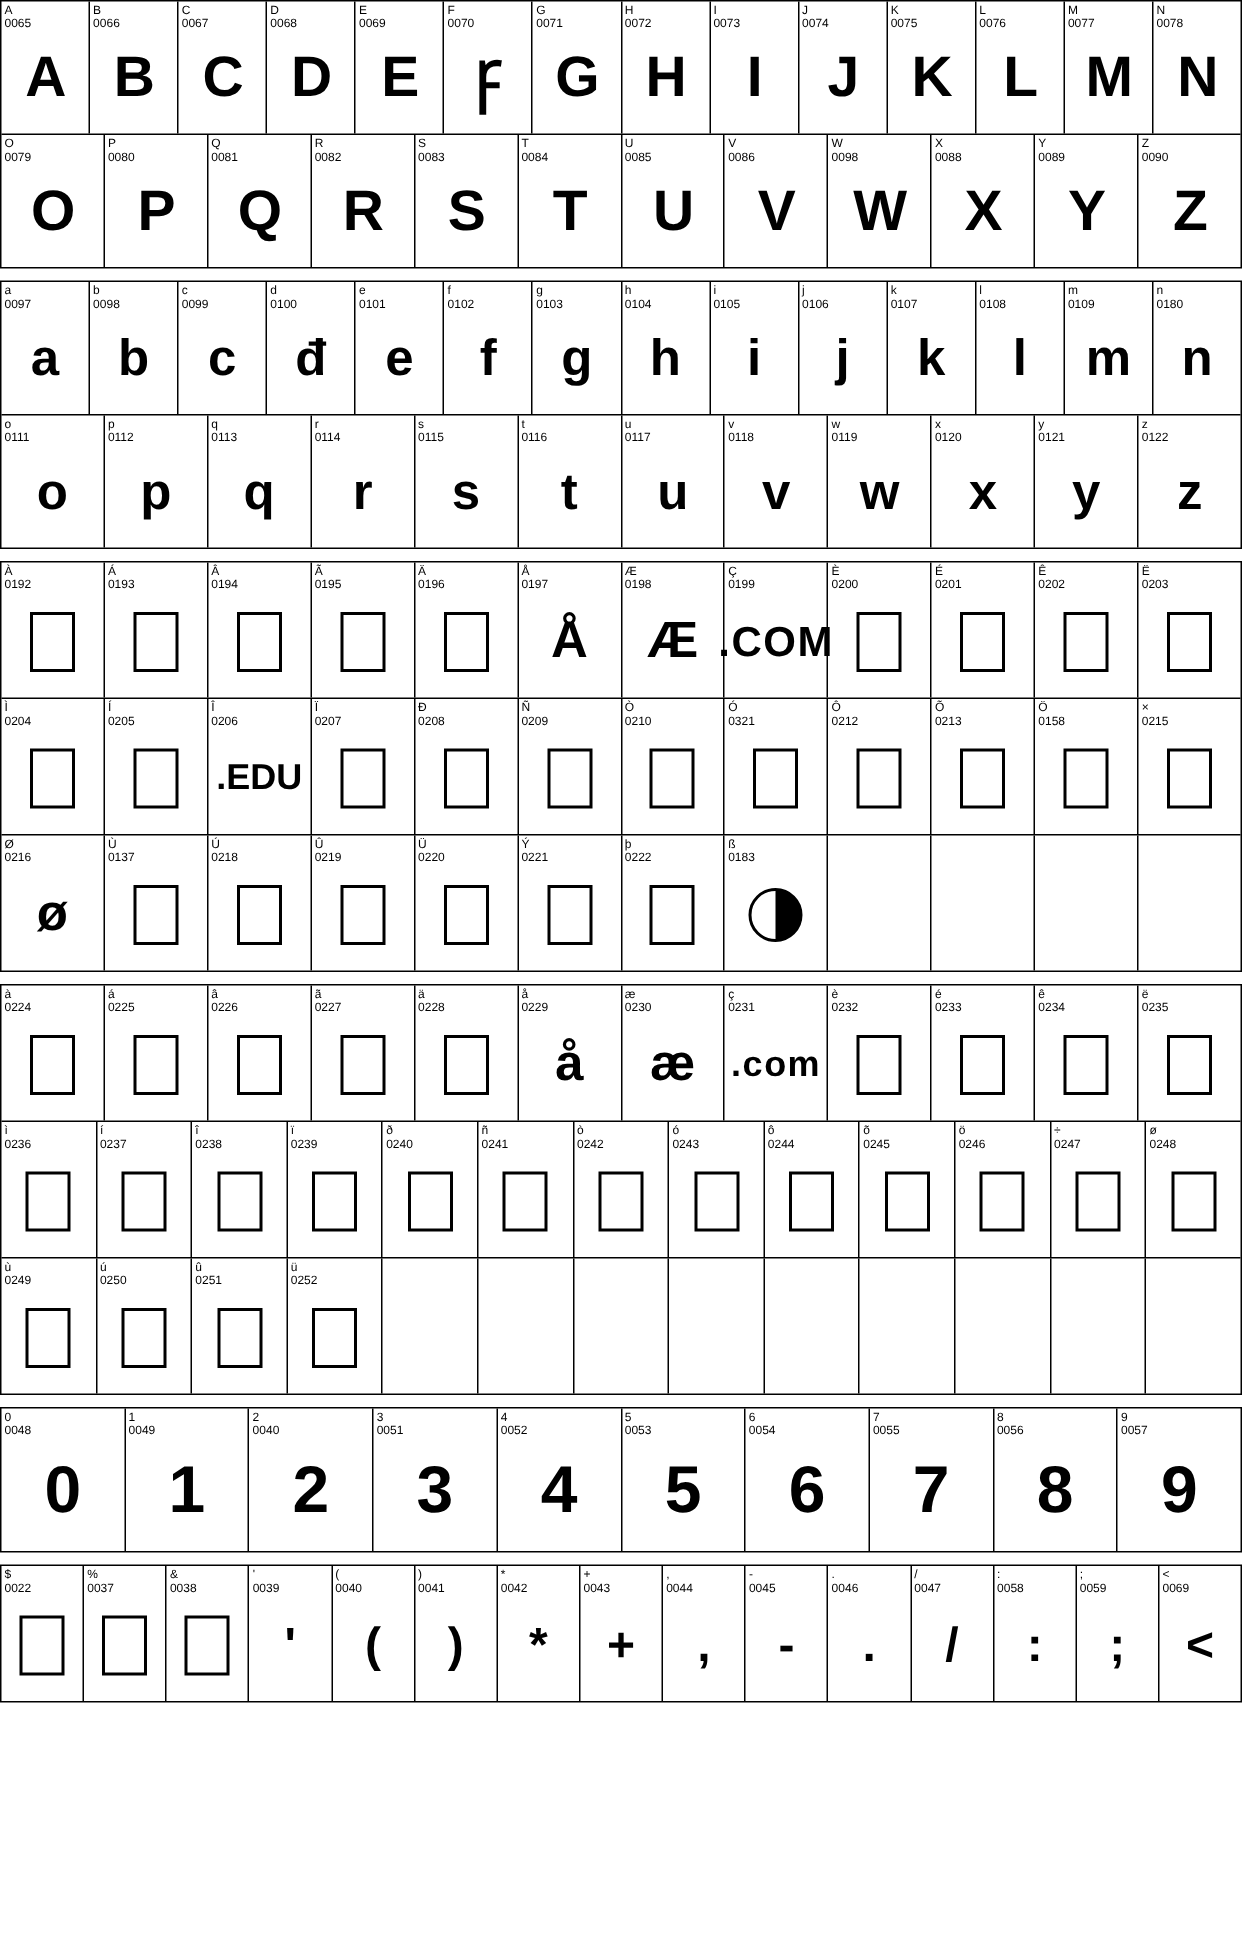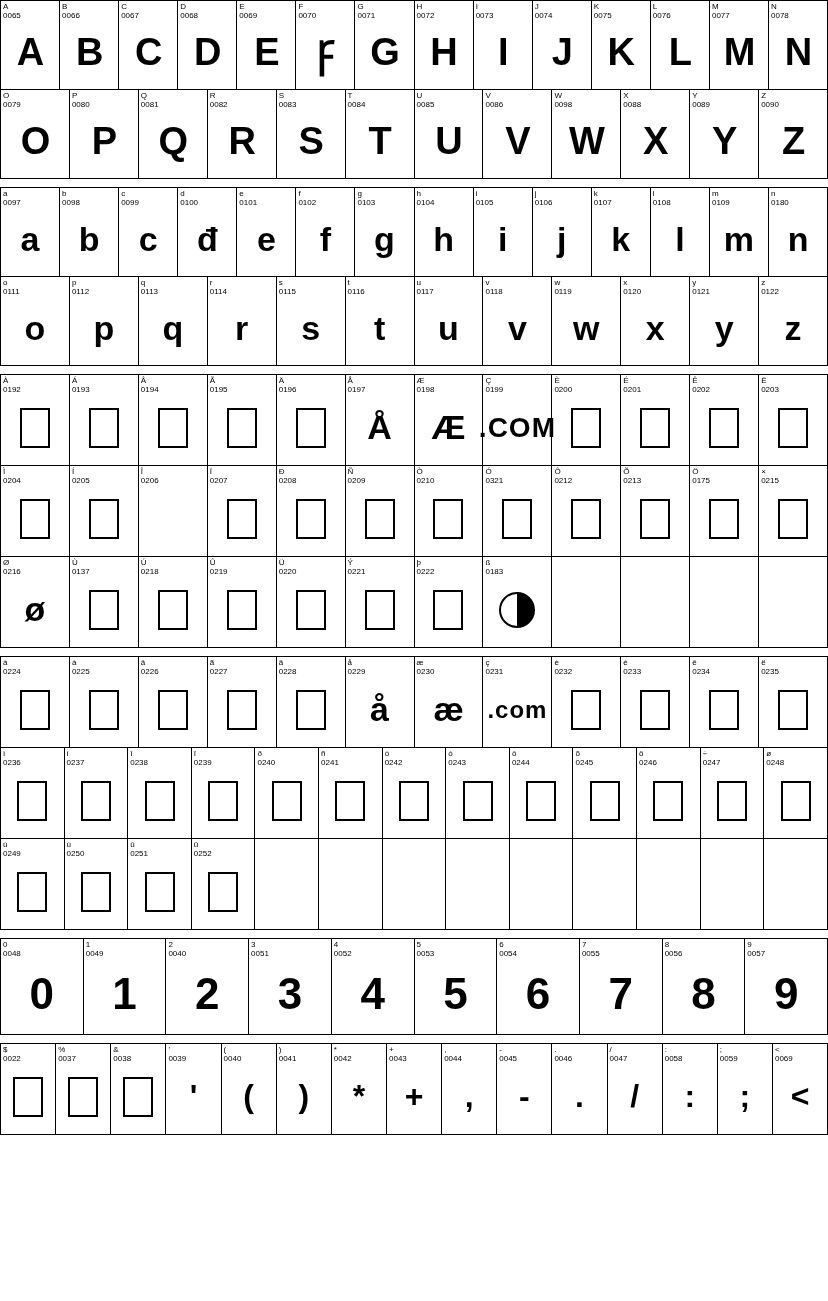--- a/index.html
+++ b/index.html
@@ -558,20 +558,21 @@
           </div>
           <div style="display: flex; align-items: center; justify-content: center; width: 100%; flex: 1 1 0%; padding-bottom: 4px;">
             <span style="display: inline-block; width: 30px; height: 40px; border: 2.5px solid rgb(0, 0, 0);"></span>
           </div>
         </div>
         <div class="grid-cell">
           <div class="cell-header">
             <span>Î</span>
             <span>0206</span>
           </div>
+          <div style="display: flex; align-items: center; justify-content: center; width: 100%; flex: 1 1 0%; padding-bottom: 4px; font-family: Impact, &quot;Arial Black&quot;, sans-serif; font-weight: 900; font-size: 24px;">.EDU</div>
         </div>
         <div class="grid-cell">
           <div class="cell-header">
             <span>Ï</span>
             <span>0207</span>
           </div>
           <div style="display: flex; align-items: center; justify-content: center; width: 100%; flex: 1 1 0%; padding-bottom: 4px;">
             <span style="display: inline-block; width: 30px; height: 40px; border: 2.5px solid rgb(0, 0, 0);"></span>
           </div>
         </div>
@@ -625,21 +626,21 @@
             <span>Õ</span>
             <span>0213</span>
           </div>
           <div style="display: flex; align-items: center; justify-content: center; width: 100%; flex: 1 1 0%; padding-bottom: 4px;">
             <span style="display: inline-block; width: 30px; height: 40px; border: 2.5px solid rgb(0, 0, 0);"></span>
           </div>
         </div>
         <div class="grid-cell">
           <div class="cell-header">
             <span>Ö</span>
-            <span>0175</span>
+            <span>0158</span>
           </div>
           <div style="display: flex; align-items: center; justify-content: center; width: 100%; flex: 1 1 0%; padding-bottom: 4px;">
             <span style="display: inline-block; width: 30px; height: 40px; border: 2.5px solid rgb(0, 0, 0);"></span>
           </div>
         </div>
         <div class="grid-cell">
           <div class="cell-header">
             <span>×</span>
             <span>0215</span>
           </div>

